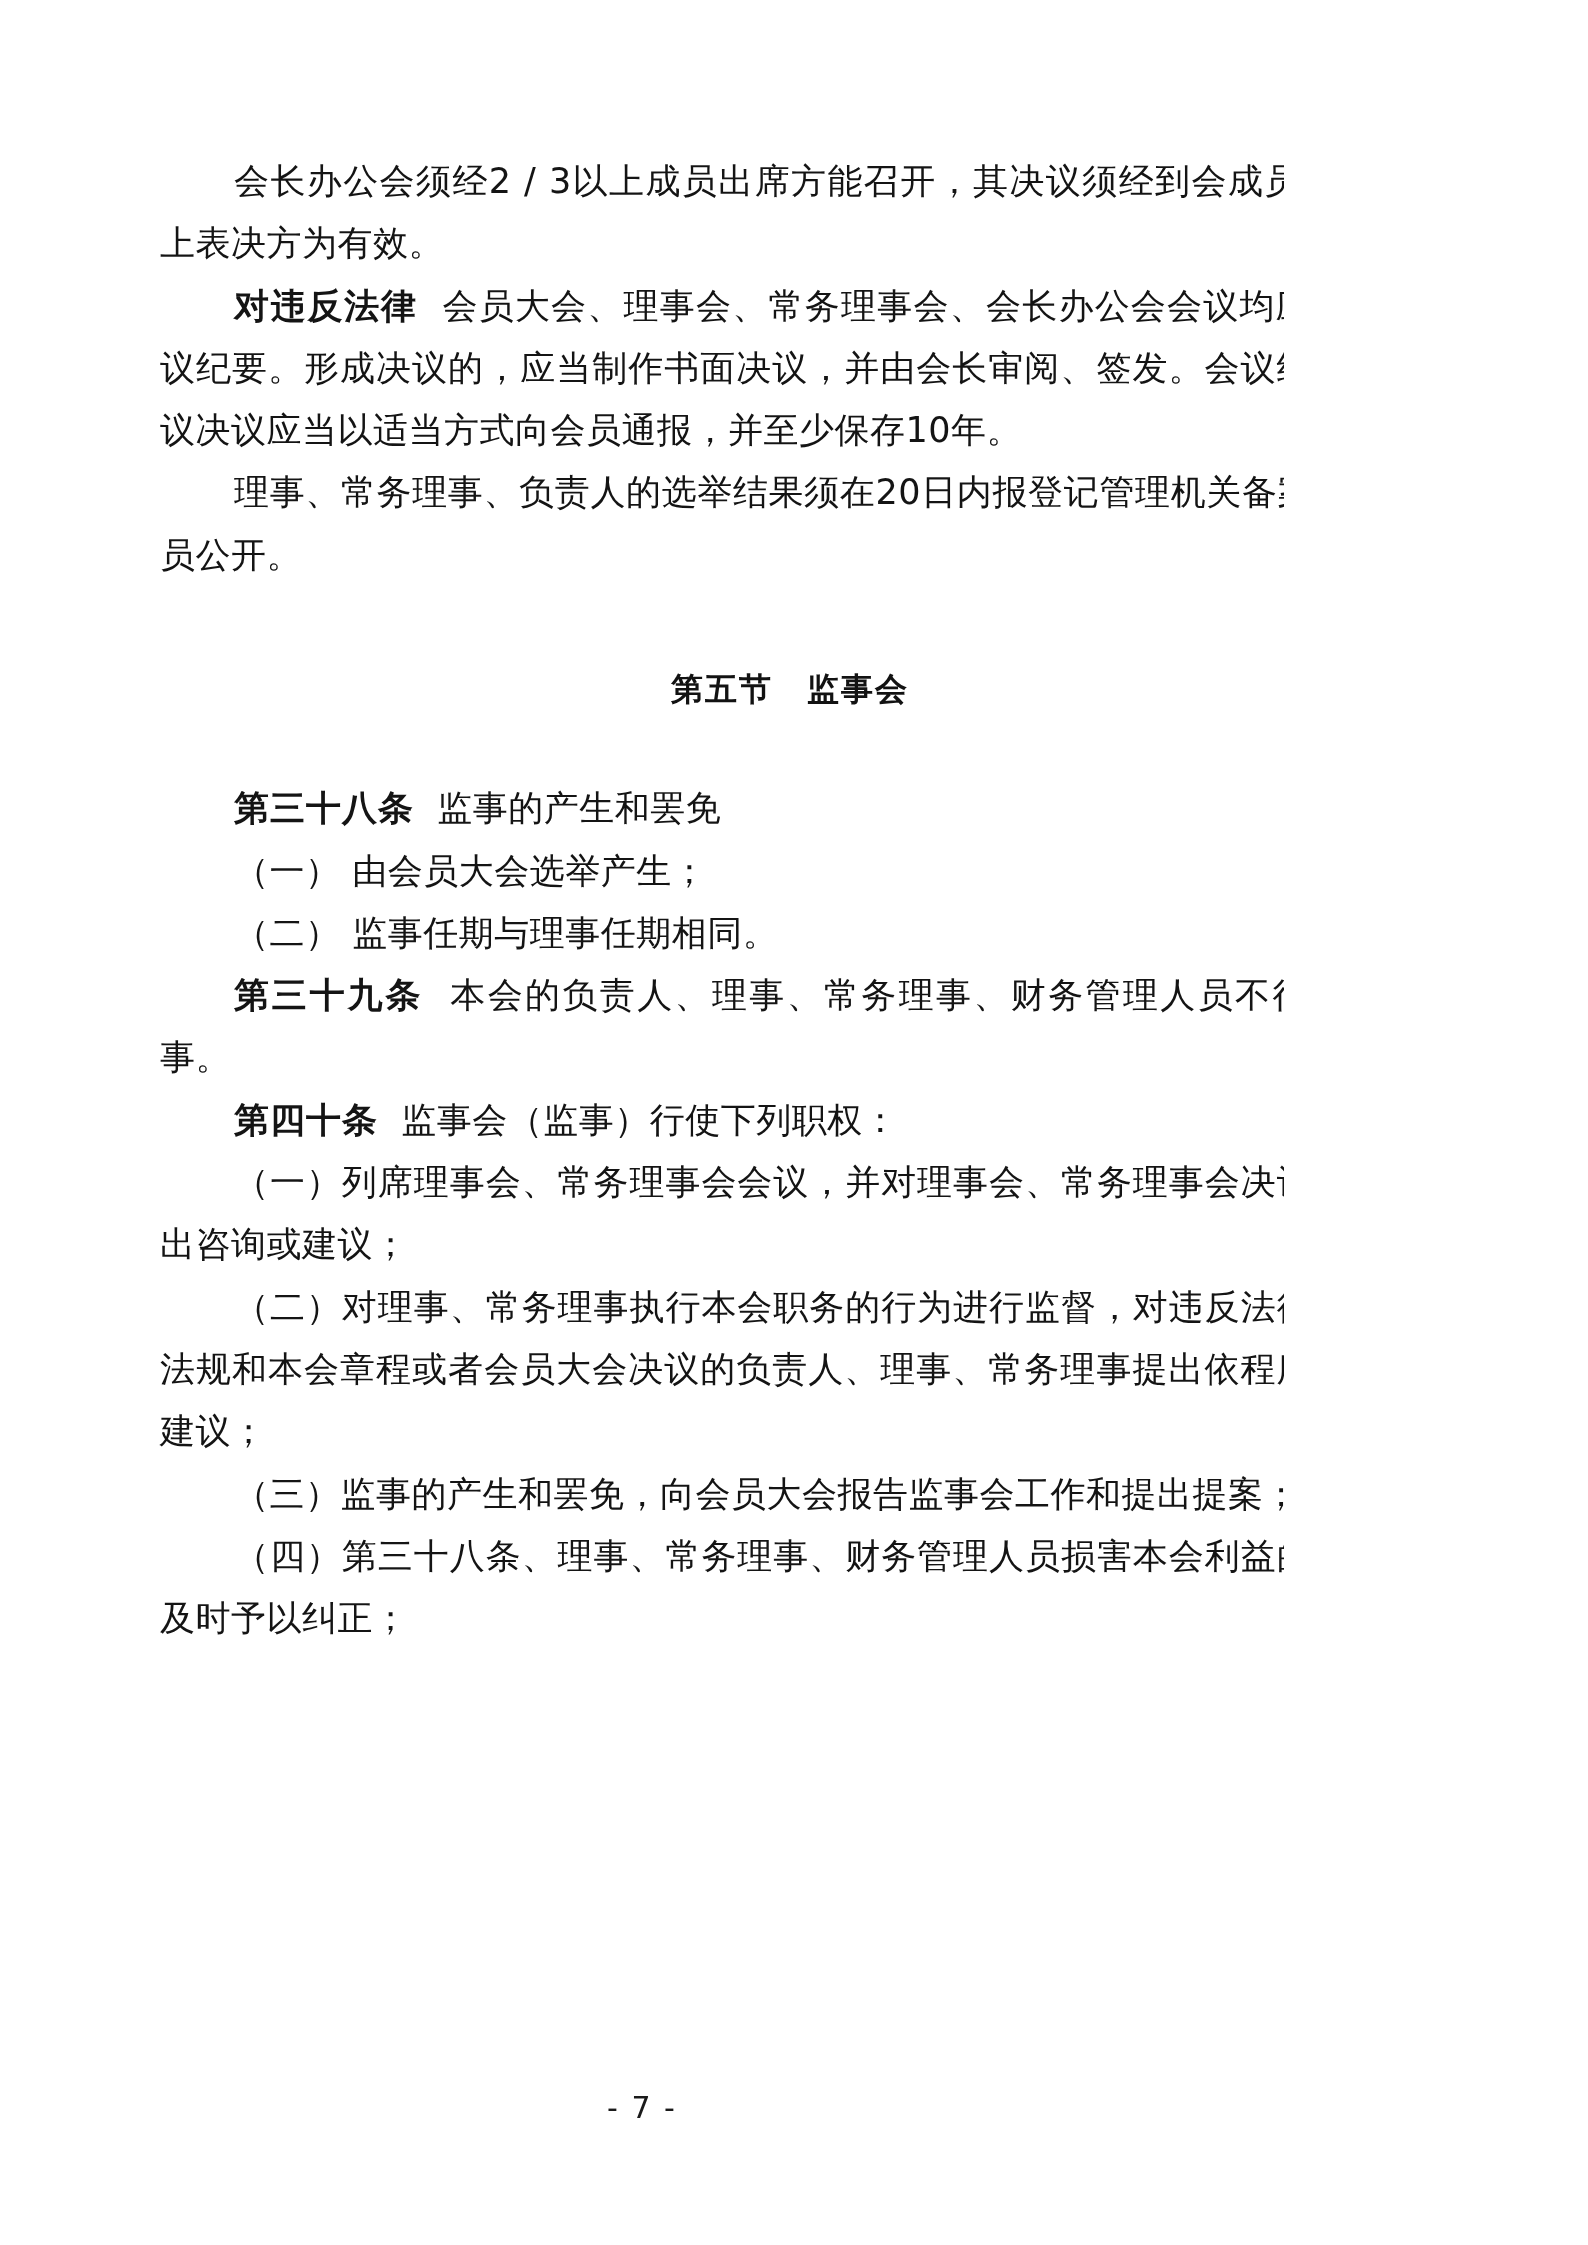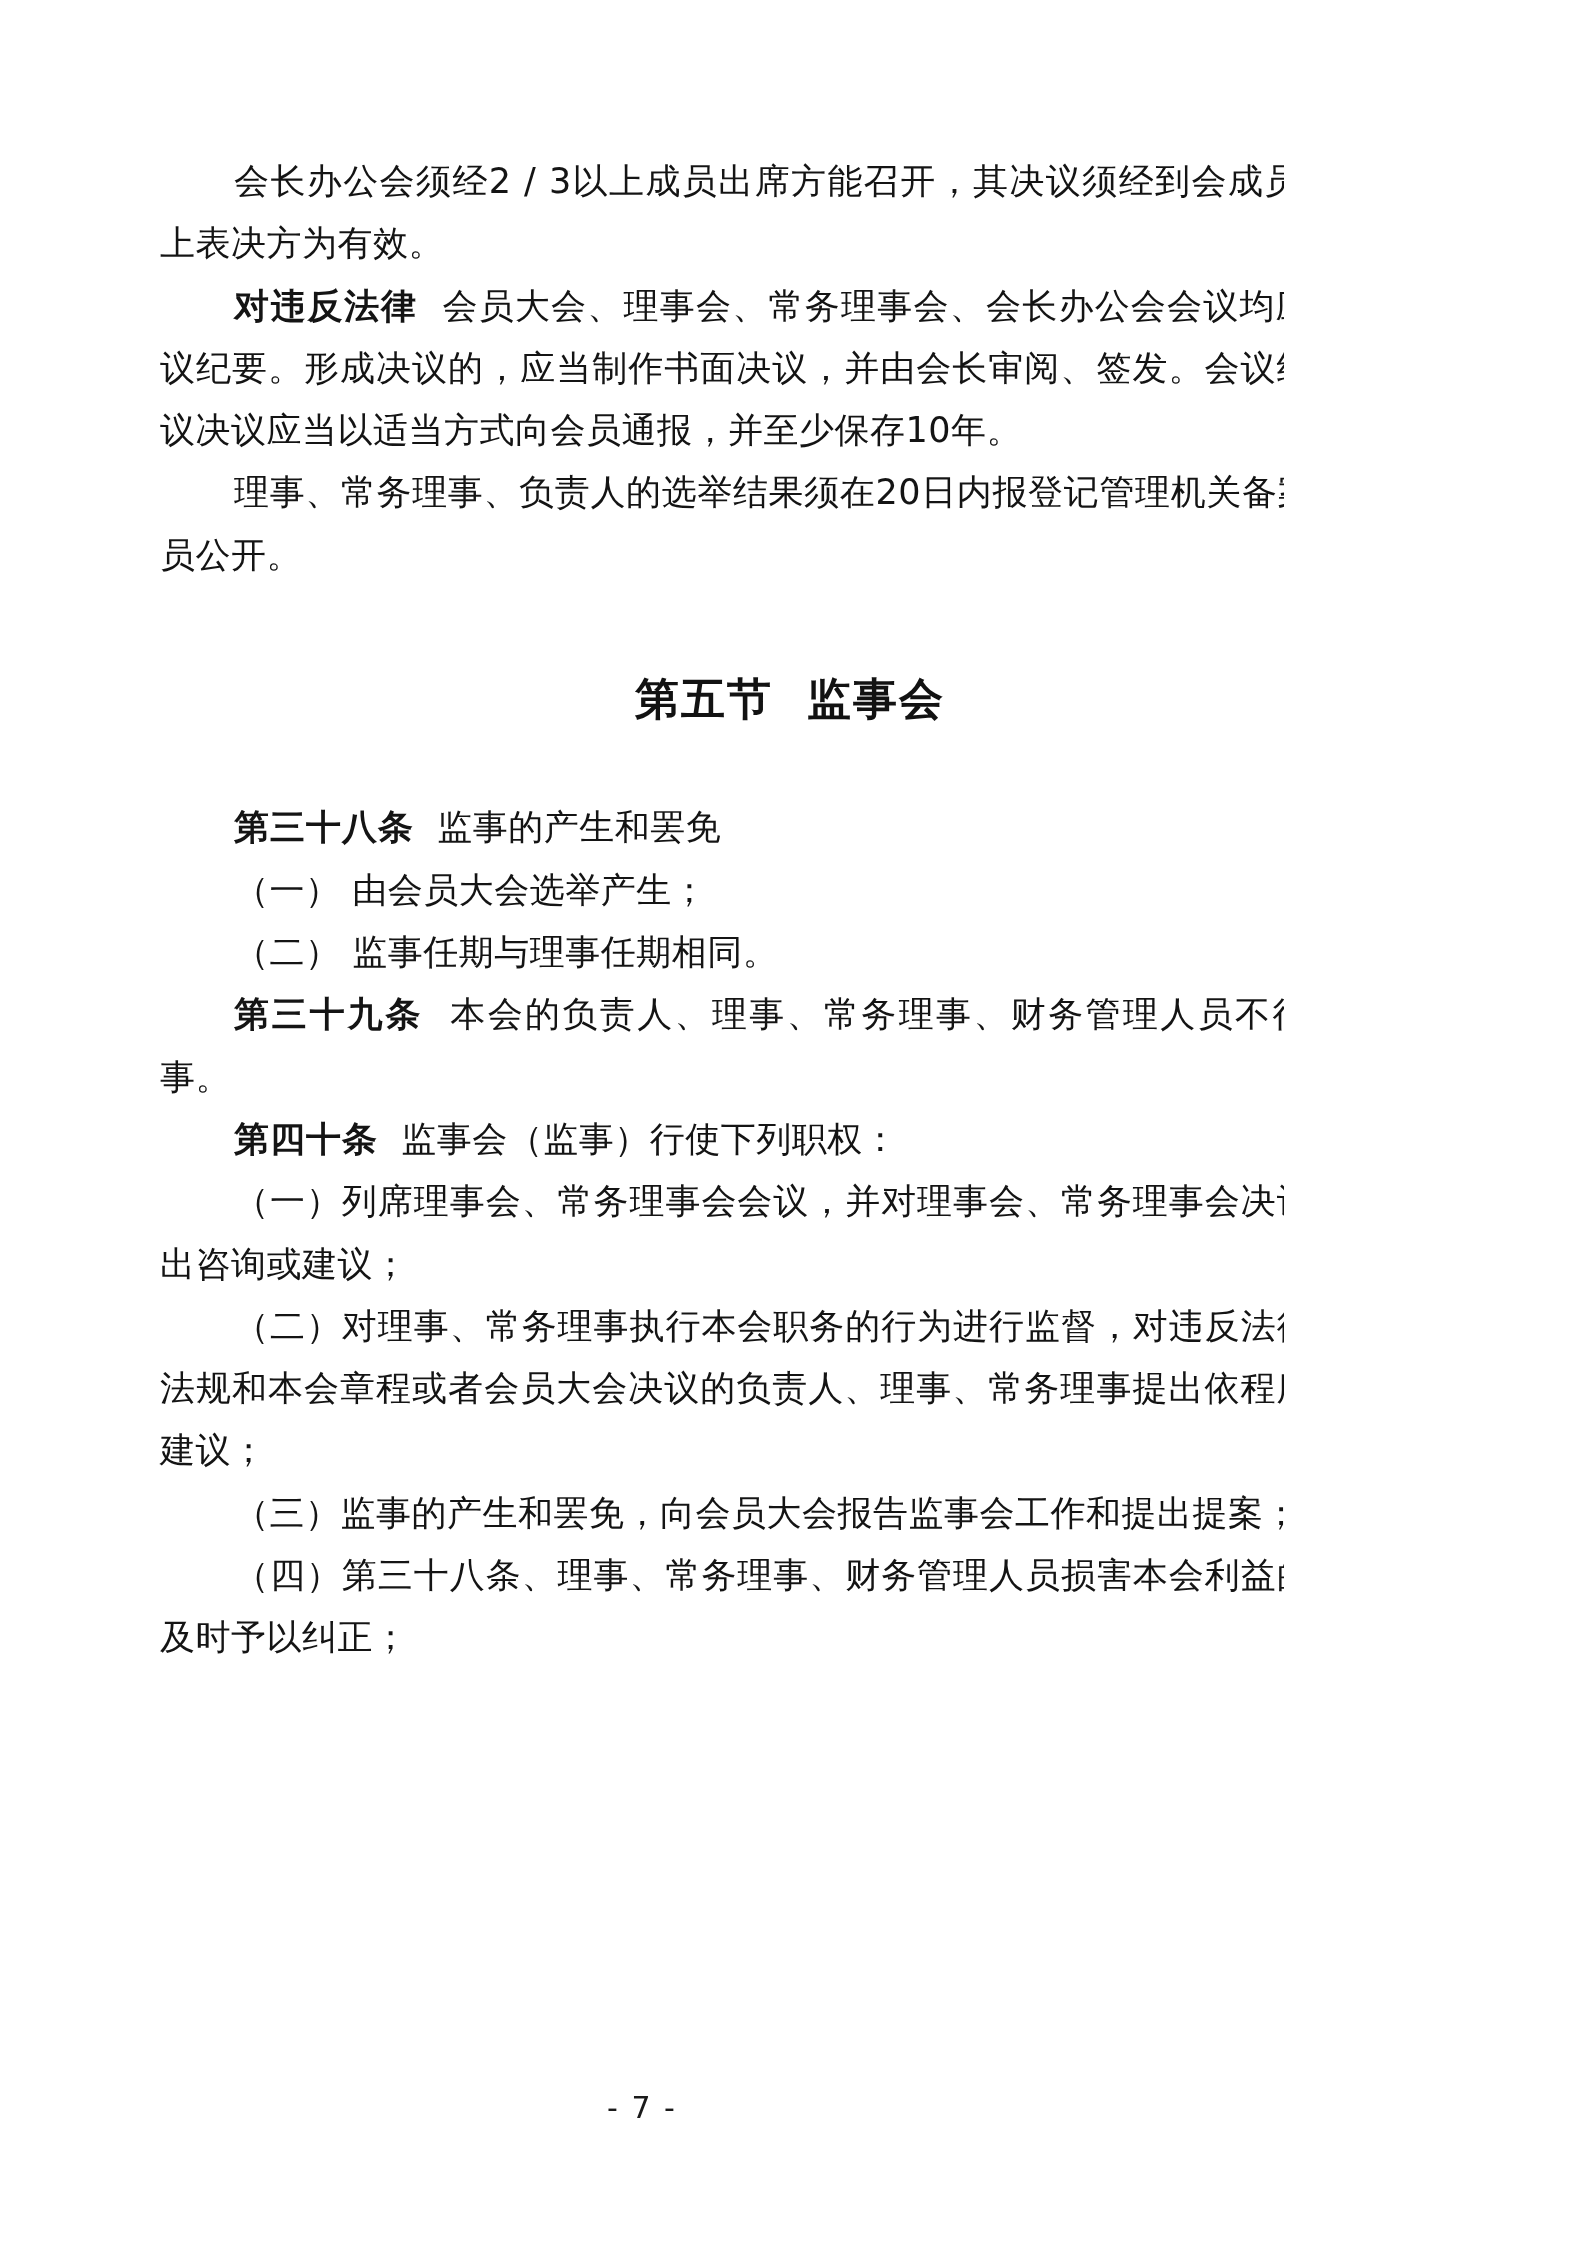--- a/index.html
+++ b/index.html
@@ -39,21 +39,21 @@
     text-indent: 74px;
   }
   .art-title {
     font-weight: bold;
     letter-spacing: 1px;
   }
   .section-heading {
     margin-top: 78px;
     margin-bottom: 62px;
     text-align: center;
-    font-size: 44px;
+    font-size: 32px;
     font-weight: bold;
     letter-spacing: 2px;
     color: #121212;
     line-height: 1.6;
   }
   .section-heading .sp {
     display: inline-block;
     width: 34px;
   }
   .pager {

